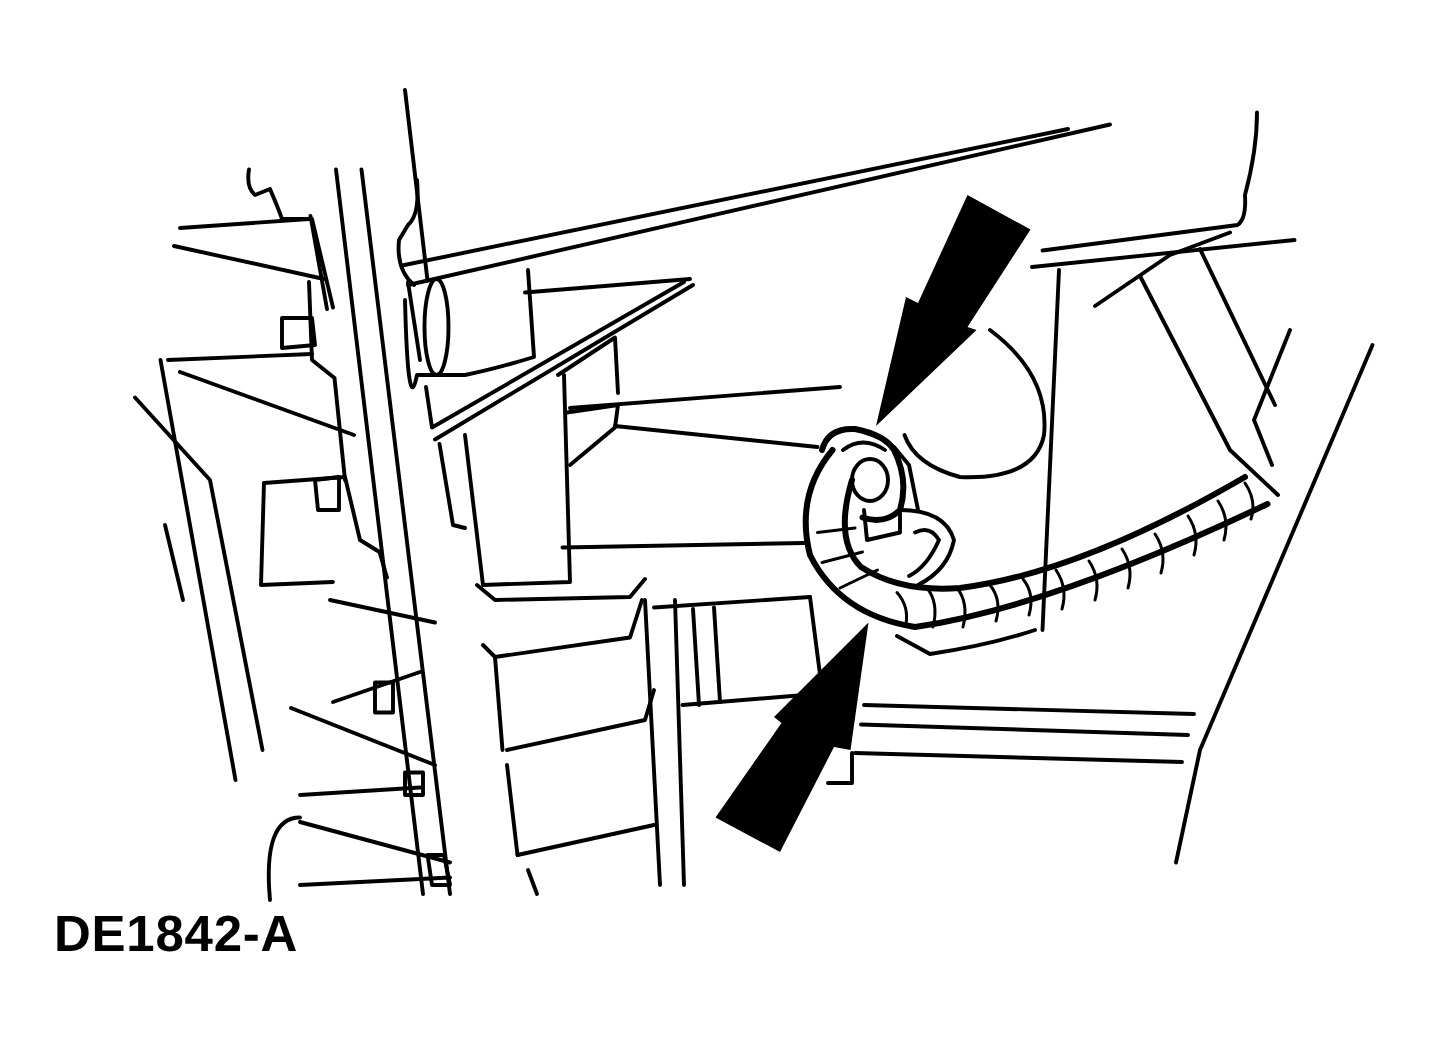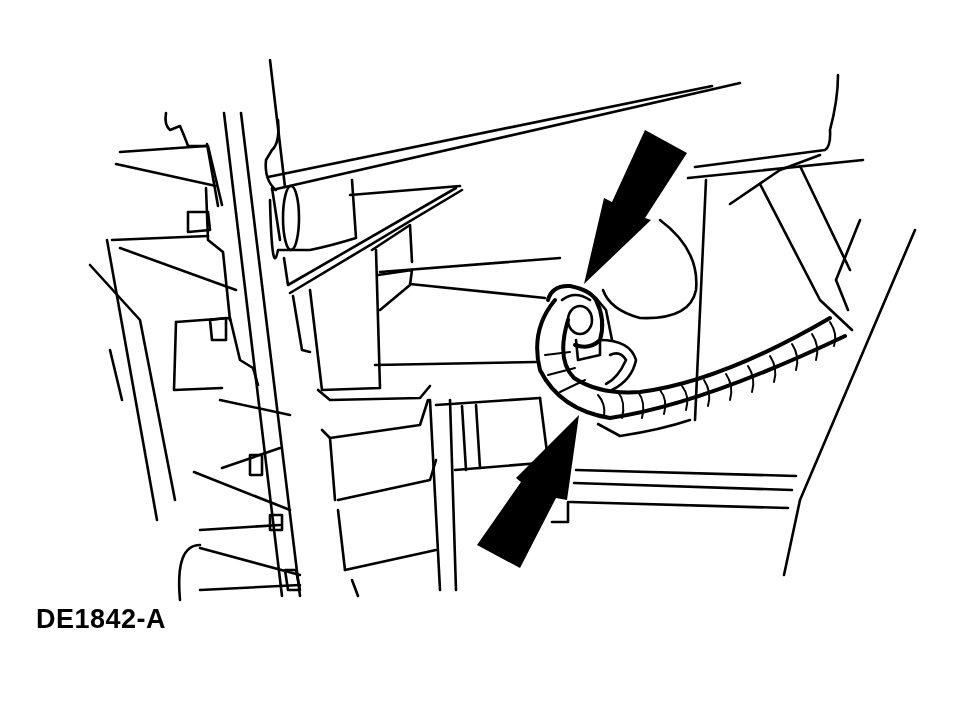--- a/index.html
+++ b/index.html
@@ -5,21 +5,21 @@
     html, body { margin: 0; padding: 0; background: #ffffff; }
     body { width: 953px; height: 707px; position: relative; overflow: hidden; }
     #figure { position: absolute; left: 0; top: 0; width: 953px; height: 707px; }
     .ln { fill: none; stroke: #000; stroke-width: 2.6; stroke-linecap: round; stroke-linejoin: round; }
     .thin { fill: none; stroke: #000; stroke-width: 2; stroke-linecap: round; stroke-linejoin: round; }
     .thick { fill: none; stroke: #000; stroke-width: 4; stroke-linecap: round; stroke-linejoin: round; }
     .arrow { fill: #000; stroke: none; }
     #figure-label {
       position: absolute; left: 36px; top: 604px;
       font-family: "Liberation Sans", sans-serif; font-weight: bold;
-      font-size: 27px; letter-spacing: 0.5px; color: #000;
+      font-size: 34px; letter-spacing: 0.5px; color: #000;
     }
   </style>
 </head>
 <body>
 
 <svg id="figure" viewBox="0 0 953 707" xmlns="http://www.w3.org/2000/svg">
 
   <g>
     <path class="ln" d="M268 177 L712 86"></path>
     <path class="ln" d="M272 190 L740 83"></path>

